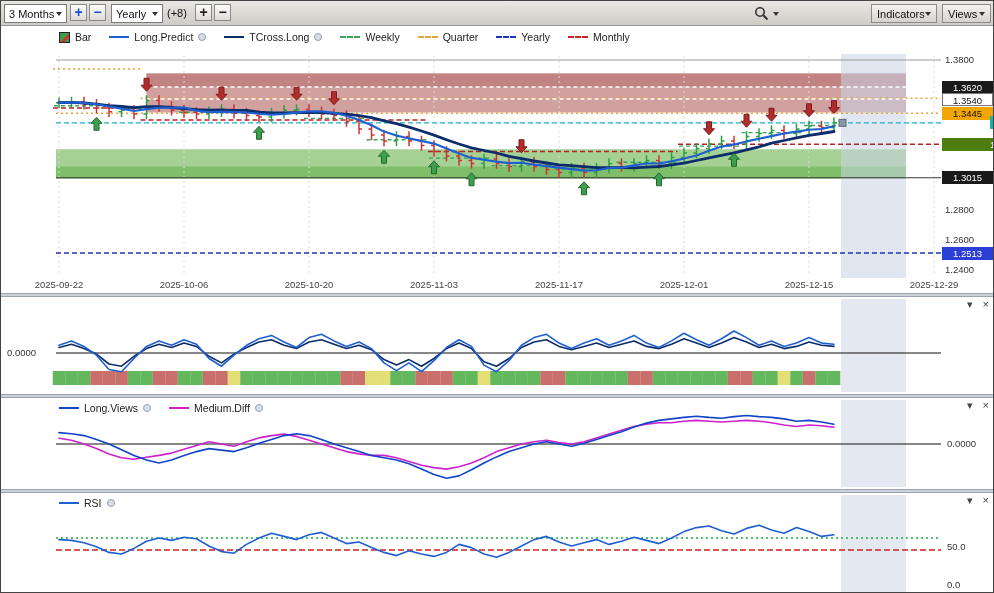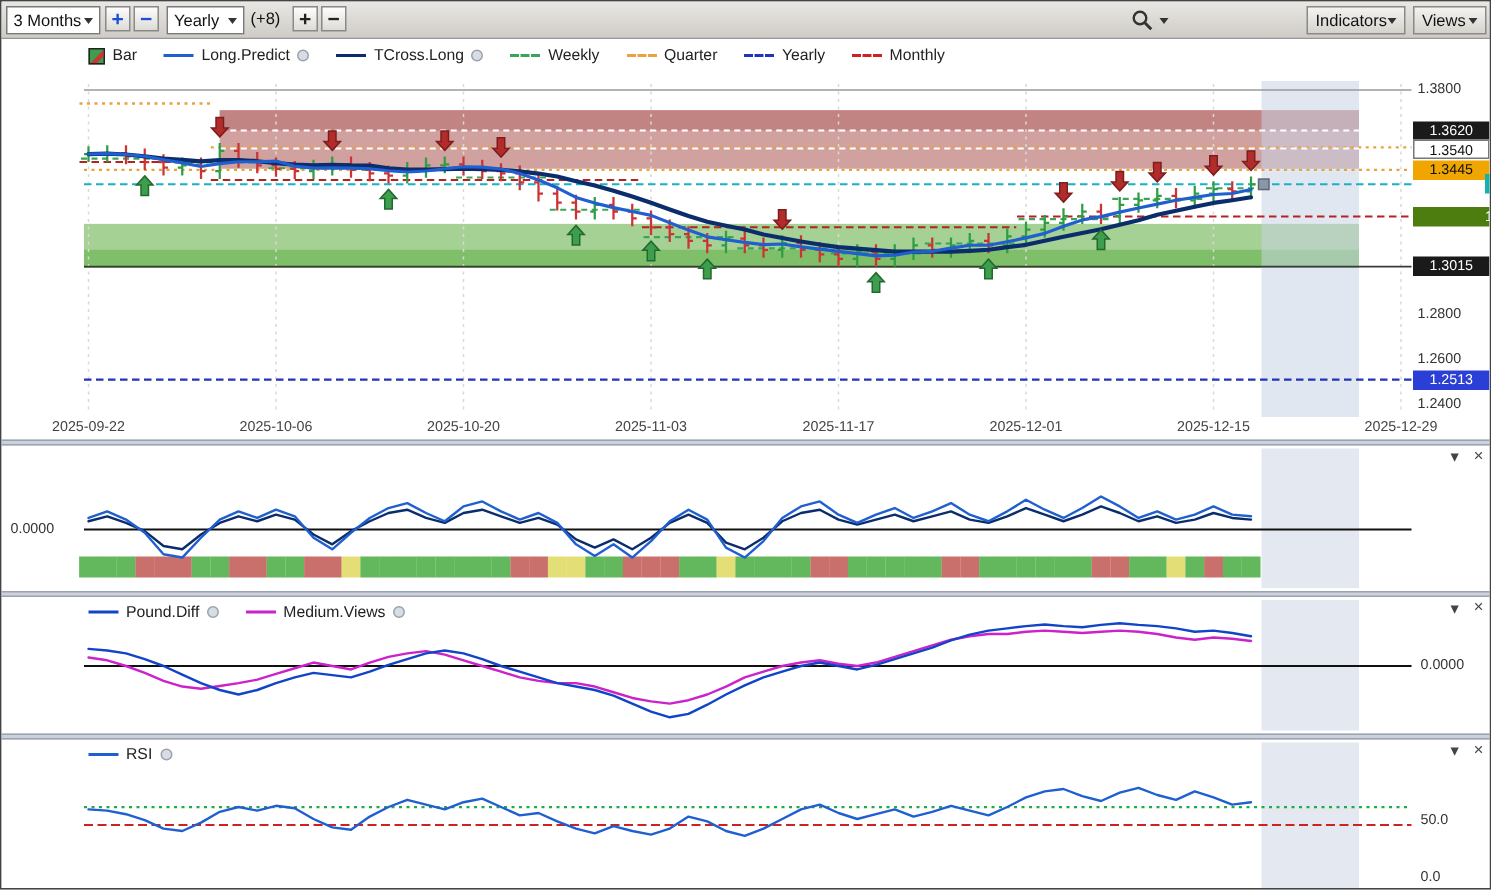--- a/index.html
+++ b/index.html
@@ -464,26 +464,26 @@
   <div class="panel" id="panel-diff" style="top:397px;height:91px">
     <svg id="svg-diff" width="994" height="91">
         <rect x="840" y="2" width="65" height="87" fill="#cdd6e4" opacity="0.55"></rect>
         <line x1="55" y1="46" x2="940" y2="46" stroke="#111" stroke-width="1.2"></line>
         <polyline points="58.0,40.3 70.5,42.2 83.0,46.0 95.5,50.6 108.0,55.9 120.5,59.7 133.0,61.2 145.5,59.3 158.0,57.4 170.5,55.1 183.0,51.3 195.5,47.5 208.0,43.7 220.5,46.0 233.0,48.3 245.5,43.7 258.0,39.9 270.5,37.6 283.0,36.1 295.5,38.4 308.0,42.2 320.5,46.0 333.0,49.8 345.5,53.6 358.0,55.9 370.5,57.4 383.0,57.4 395.5,59.7 408.0,63.5 420.5,67.3 433.0,69.6 445.5,71.1 458.0,68.8 470.5,65.0 483.0,59.7 495.5,53.6 508.0,49.8 520.5,46.0 533.0,43.7 545.5,42.2 558.0,44.5 570.5,46.0 583.0,43.7 595.5,39.9 608.0,36.1 620.5,32.3 633.0,28.5 645.5,26.2 658.0,24.7 670.5,24.7 683.0,23.2 695.5,22.4 708.0,23.2 720.5,24.0 733.0,23.2 745.5,22.4 758.0,23.2 770.5,24.7 783.0,27.0 795.5,28.5 808.0,27.0 820.5,27.8 833.0,29.3" fill="none" stroke="#cc22cc" stroke-width="1.6" stroke-linejoin="round" stroke-linecap="round"></polyline>
         <polyline points="58.0,34.6 70.5,35.7 83.0,37.6 95.5,41.4 108.0,46.0 120.5,51.7 133.0,57.4 145.5,62.0 158.0,65.0 170.5,62.0 183.0,57.4 195.5,53.6 208.0,50.6 220.5,52.1 233.0,53.6 245.5,49.8 258.0,45.2 270.5,41.4 283.0,37.6 295.5,35.7 308.0,37.6 320.5,41.4 333.0,46.0 345.5,49.8 358.0,53.6 370.5,57.4 383.0,59.7 395.5,62.0 408.0,65.8 420.5,71.1 433.0,76.4 445.5,80.2 458.0,77.9 470.5,71.8 483.0,65.0 495.5,58.9 508.0,53.6 520.5,49.8 533.0,46.0 545.5,43.7 558.0,46.0 570.5,48.3 583.0,45.2 595.5,41.4 608.0,37.6 620.5,33.8 633.0,28.9 645.5,25.1 658.0,22.4 670.5,20.9 683.0,19.4 695.5,18.3 708.0,19.4 720.5,20.2 733.0,18.6 745.5,17.5 758.0,18.6 770.5,19.4 783.0,20.9 795.5,23.2 808.0,22.4 820.5,24.0 833.0,26.2" fill="none" stroke="#1244c8" stroke-width="1.6" stroke-linejoin="round" stroke-linecap="round"></polyline>
       </svg>
     <div class="legend" id="legend-diff" style="left:58px;top:4px">
         <span class="li">
           <span class="sw" style="border-top-color: rgb(18, 68, 200);"></span>
-          <span>Pound.Diff</span>
+          <span>Long.Views</span>
           <span class="dot"></span>
         </span>
         <span class="li">
           <span class="sw" style="border-top-color: rgb(204, 34, 204);"></span>
-          <span>Medium.Views</span>
+          <span>Medium.Diff</span>
           <span class="dot"></span>
         </span>
       </div>
     <span class="side-lab" style="left:946px;top:40px">0.0000</span>
     <div class="panel-ctl">
       <span>▾</span>
       <span>×</span>
     </div>
   </div>
 

